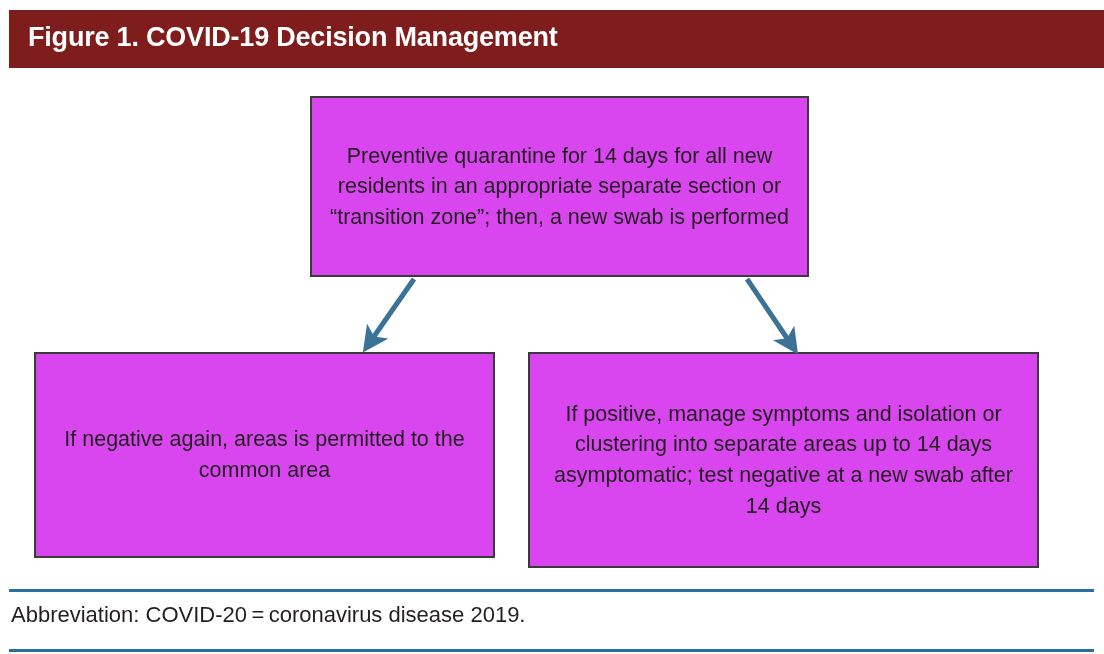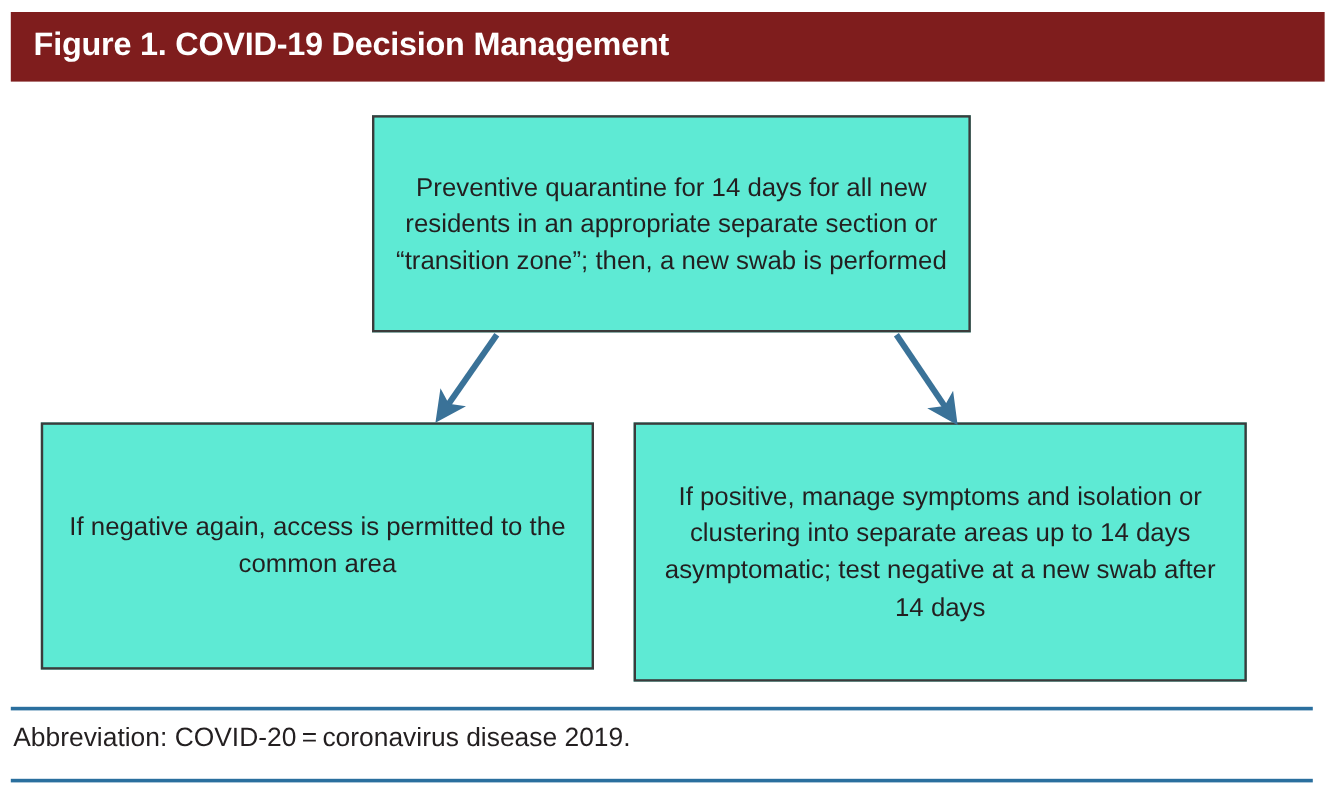--- a/index.html
+++ b/index.html
@@ -35,21 +35,21 @@
     color: #ffffff;
     letter-spacing: -0.2px;
     white-space: nowrap;
     font-family: "Liberation Sans", sans-serif;
   }
 
   
   .flow-box {
     position: absolute;
     box-sizing: border-box;
-    background: #5eead4;
+    background: #d946ef;
     border: 2px solid #3b3b3b;
     display: flex;
     align-items: center;
     justify-content: center;
     text-align: center;
   }
   .flow-box p {
     margin: 0;
     padding: 0 10px;
     font-size: 21.5px;
@@ -113,21 +113,21 @@
 
 <div id="title-bar">
   <div id="title-text">Figure 1. COVID-19 Decision Management</div>
 </div>
 
 <div id="box-top" class="flow-box">
   <p>Preventive quarantine for 14 days for all new residents in an appropriate separate section or “transition zone”; then, a new swab is performed</p>
 </div>
 
 <div id="box-left" class="flow-box">
-  <p>If negative again, access is permitted to the common area</p>
+  <p>If negative again, areas is permitted to the common area</p>
 </div>
 
 <div id="box-right" class="flow-box">
   <p>If positive, manage symptoms and isolation or clustering into separate areas up to 14 days asymptomatic; test negative at a new swab after 14 days</p>
 </div>
 
 <svg id="connectors" viewBox="0 0 1104 654" xmlns="http://www.w3.org/2000/svg">
   <defs>
     <marker id="arrowhead" markerWidth="5.2" markerHeight="5.2" refX="3.4" refY="2.6" orient="auto" markerUnits="strokeWidth">
       <path d="M0,0 L5.2,2.6 L0,5.2 L1.3,2.6 Z" fill="#3a7298"></path>

